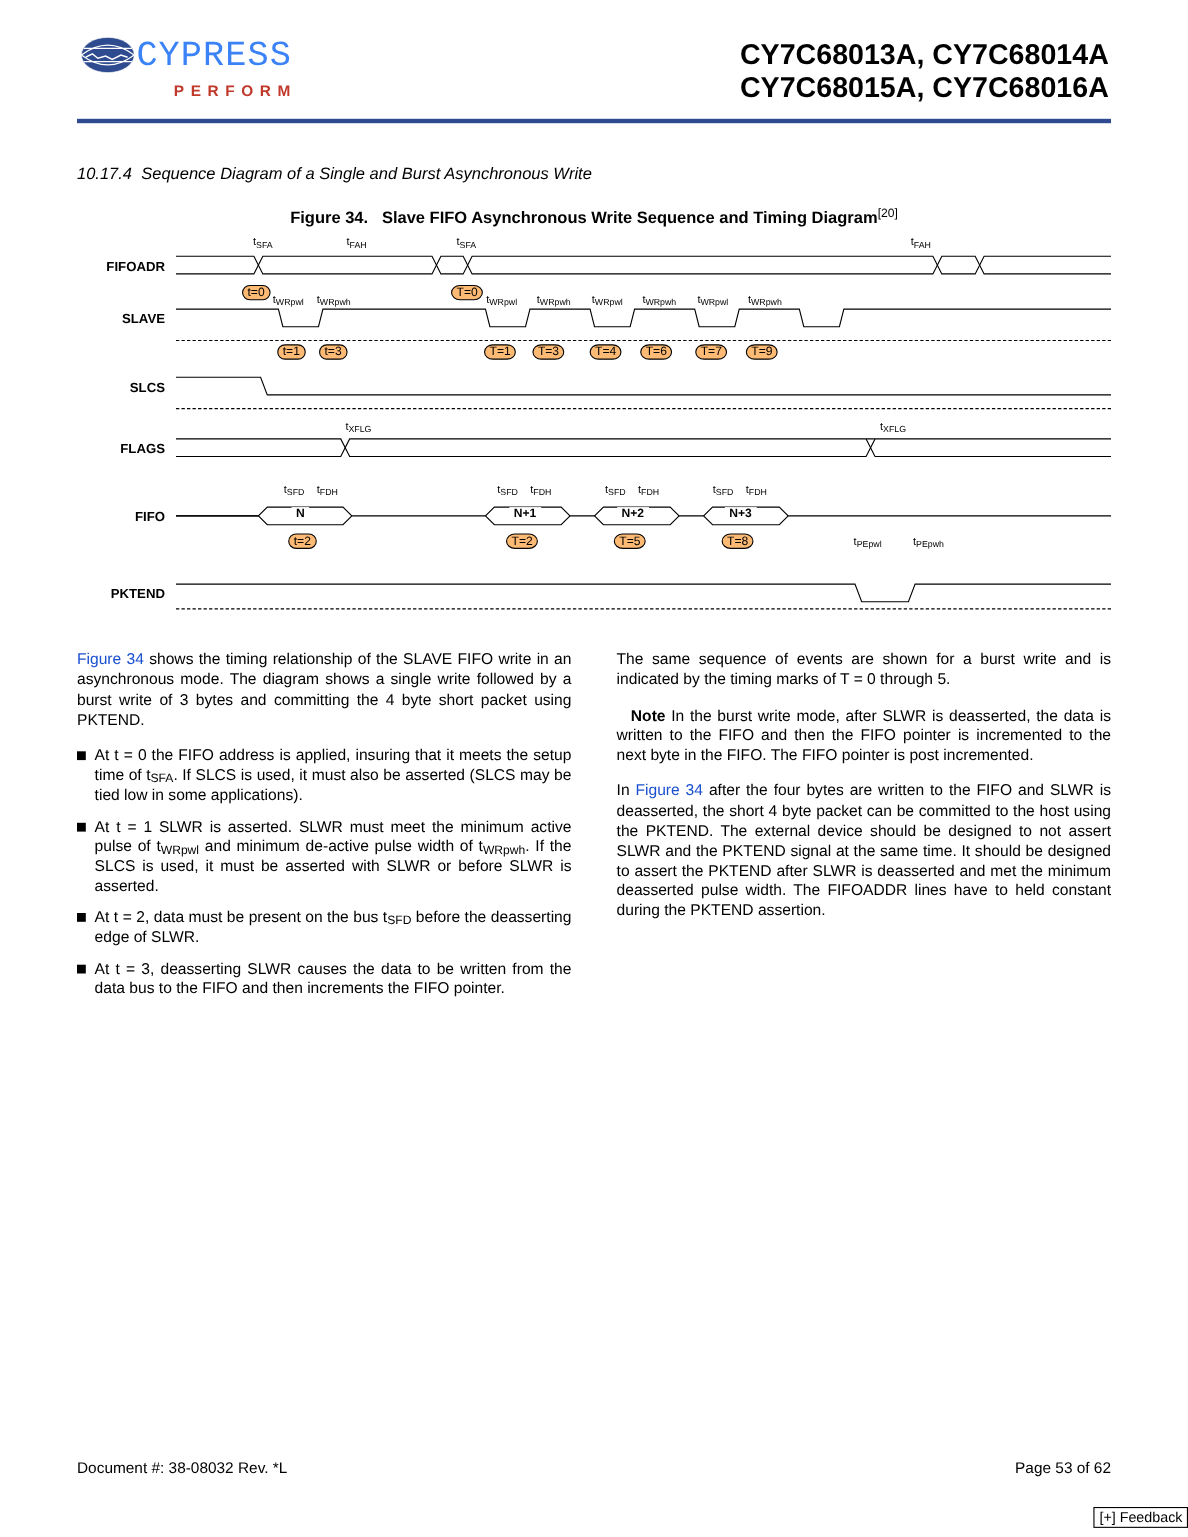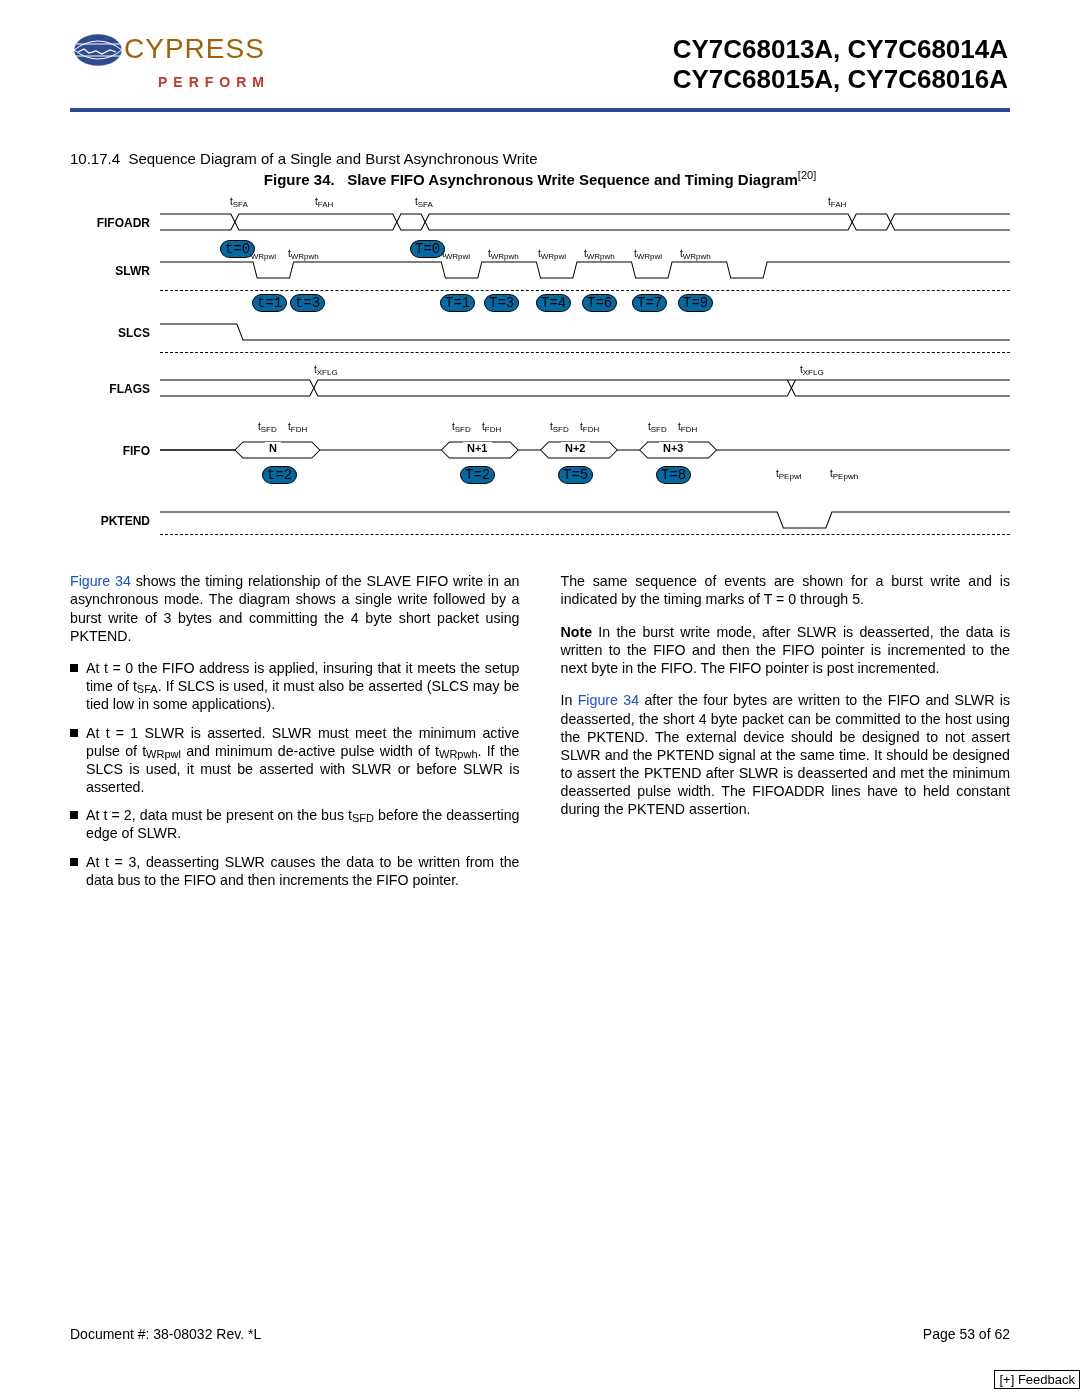--- a/index.html
+++ b/index.html
@@ -22,24 +22,24 @@
     position: absolute;
     top: 30px;
     left: 70px;
     right: 70px;
   }
   .logo {
     display: inline-block;
     width: 200px;
   }
   .logo-top {
-    font-family: Liberation Sans, sans-serif;
-    font-size: 28px;
+    font-family: Liberation Mono, monospace;
+    font-size: 32px;
     letter-spacing: 1px;
-    color: #a16207;
+    color: #3b82f6;
     font-weight: 500;
     line-height: 0.9;
     position: relative;
   }
   .logo-globe {
     display:inline-block;
     width:56px;
     height:42px;
     vertical-align:middle;
     margin-right:-2px;
@@ -72,22 +72,23 @@
   }
 
   
   .content {
     position:absolute;
     top:150px;
     left:70px;
     right:70px;
   }
   .section-heading {
+    font-style: italic;
     font-size: 15px;
-    margin-bottom:2px;
+    margin-bottom:21px;
   }
   .figure-caption {
     text-align:center;
     font-size:15px;
     font-weight:bold;
     margin-bottom:8px;
   }
   .figure-caption sup { font-weight:normal; font-size:11px; }
 
   .diagram-box {
@@ -116,27 +117,26 @@
     right:0;
   }
   .timing-label {
     position:absolute;
     font-size:10px;
     font-weight:normal;
   }
   .timing-label sub { font-size:8px; }
   .t-bubble {
     position:absolute;
-    font-size:14px;
+    font-size:11px;
     border:1px solid #000;
     border-radius:50%/90%;
     padding:0 4px;
-    background:#0369a1;
+    background:#fdba74;
     white-space:nowrap;
-    font-family:Liberation Mono, monospace;
   }
   .data-hex {
     position:absolute;
     font-size:11px;
     font-weight:bold;
     background:#fff;
     padding:0 4px;
   }
 
   
@@ -153,21 +153,21 @@
   sub { font-size:11px; vertical-align:baseline; position:relative; bottom:-2px; }
   .bullet-list { padding-left:0; margin:8px 0; list-style:none; }
   .bullet-list li { position:relative; padding-left:16px; margin-bottom:10px; }
   .bullet-list li::before {
     content:"";
     position:absolute;
     left:0; top:5px;
     width:8px; height:8px;
     background:#000;
   }
-  .note-label { font-weight:bold; }
+  .note-label { font-weight:bold;margin-left:13px; }
 
   
   .footer {
     position:absolute;
     left:70px; right:70px;
     bottom:55px;
     font-size:14px;
     display:flex;
     justify-content:space-between;
   }
@@ -246,21 +246,21 @@
           <path d="M0 254 H74 L82 246 H150 L158 254 H278 L286 246 H346 L354 254 H376 L384 246 H444 L452 254 H474 L482 246 H542 L550 254 H840"></path>
           <path d="M0 254 H74 L82 262 H150 L158 254 M278 254 L286 262 H346 L354 254 M376 254 L384 262 H444 L452 254 M474 254 L482 262 H542 L550 254"></path>
         </g>
 
         <g stroke="#000" stroke-width="1" fill="none">
           <path d="M0 316 H610 L616 332 H658 L664 316 H840"></path>
         </g>
       </svg>
 
       <div class="sig-label" style="top:20px;">FIFOADR</div>
-      <div class="sig-label" style="top:68px;">SLWR</div>
+      <div class="sig-label" style="top:68px;">SLAVE</div>
       <div class="sig-label" style="top:130px;text-align:right;">SLCS</div>
       <div class="sig-label" style="top:186px;">FLAGS</div>
       <div class="sig-label" style="top:248px;">FIFO</div>
       <div class="sig-label" style="top:318px;">PKTEND</div>
 
       <div class="sig-area" style="top:0;">
         <div class="dash" style="top:94px;"></div>
         <div class="dash" style="top:156px;"></div>
         <div class="dash" style="top:338px;"></div>
       </div>

